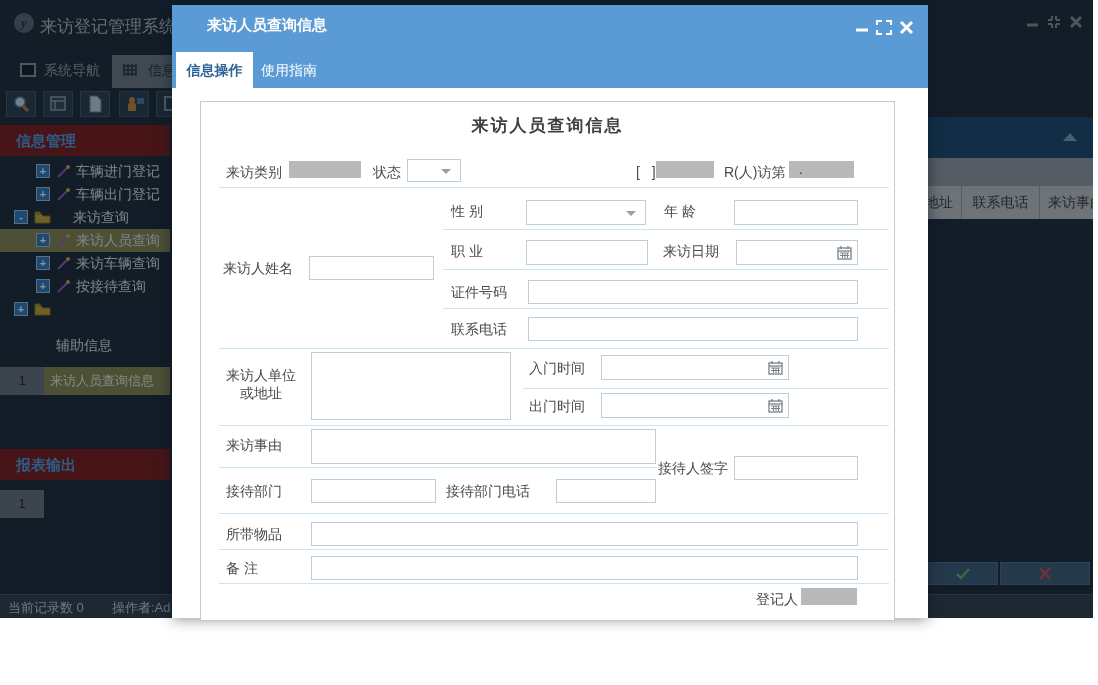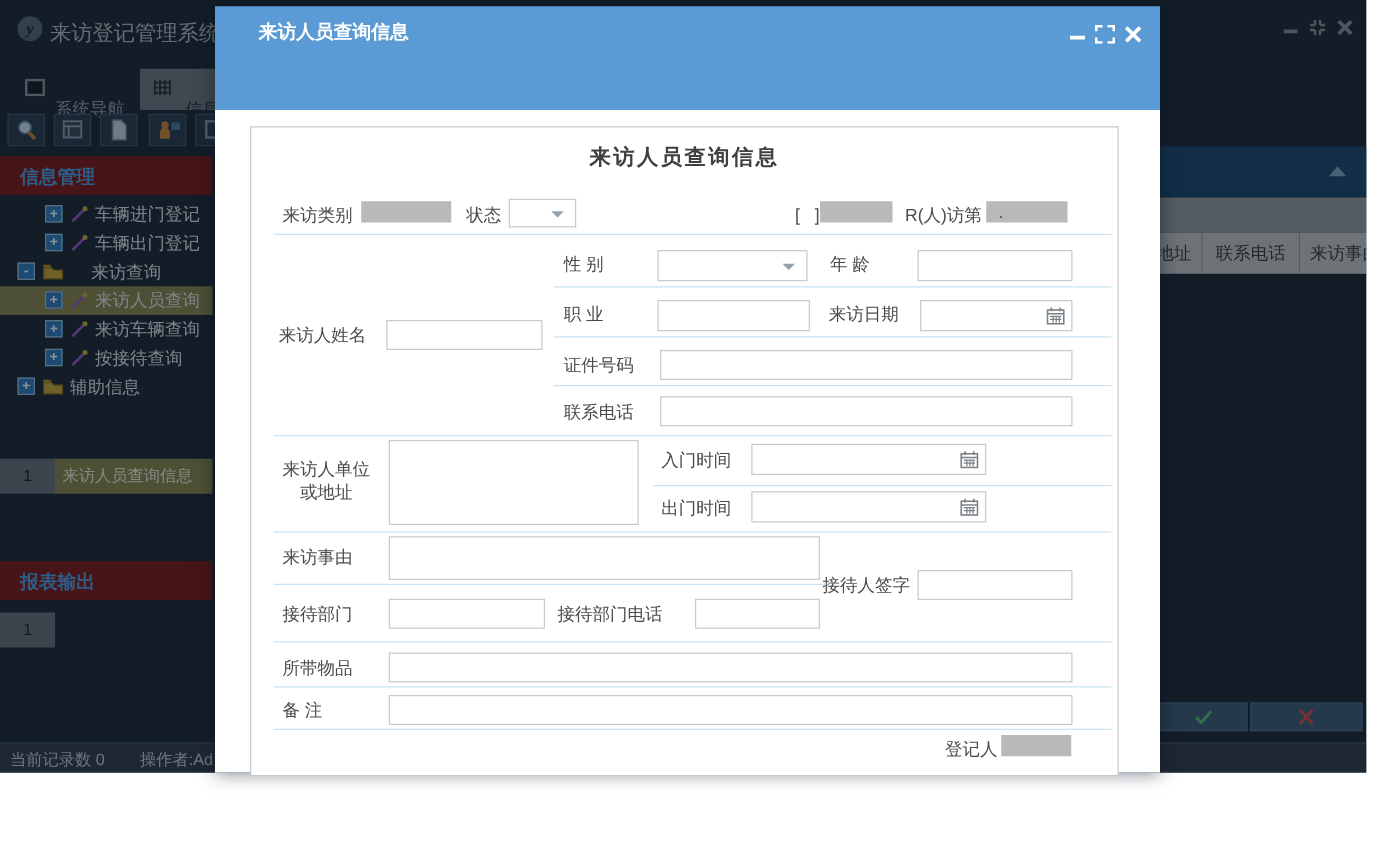--- a/index.html
+++ b/index.html
@@ -8,21 +8,21 @@
   
   .bgwin{position:absolute;left:0;top:0;width:1093px;height:618px;background:#1e2c3a;overflow:hidden;}
   .bg-title{position:absolute;left:40px;top:15px;font-size:17px;color:#b6bec6;white-space:nowrap;}
   .logo{position:absolute;left:14px;top:13px;width:20px;height:20px;border-radius:50%;
         background:#5a6a78;color:#242a31;font:bold italic 13px "Liberation Serif",serif;
         text-align:center;line-height:20px;}
   .winctl{position:absolute;top:14px;width:16px;height:16px;color:#9aa3ad;}
   .bgtab{position:absolute;top:55px;height:33px;font-size:14px;}
   .bgtab1{left:8px;width:102px;color:#9aa4ae;}
   .bgtab2{left:112px;width:70px;background:#727c88;color:#252f3a;}
-  .tablabel{position:absolute;left:36px;top:7px;white-space:nowrap;margin-top:17px;}
+  .tablabel{position:absolute;left:36px;top:7px;white-space:nowrap;}
   .toolbtn{position:absolute;top:91px;width:30px;height:26px;background:#2c4054;
            border:1px solid #41566c;box-sizing:border-box;}
   .sechdr{position:absolute;left:0;width:170px;height:31px;background:#7f1d1d;}
   .sechdr span{position:absolute;left:16px;top:7px;font-size:15px;font-weight:bold;color:#4f9fe8;}
   .trow{position:absolute;left:0;width:170px;height:23px;font-size:14px;color:#e2e8ee;}
   .trow .tlabel{position:absolute;top:3px;white-space:nowrap;}
   .trow.sel{background:#8a8a52;}
   .plusbox{position:absolute;top:4px;width:14px;height:14px;background:#2f7fc4;border:1px solid #9fc3e0;
            box-sizing:border-box;color:#fff;font:bold 11px "Liberation Sans",sans-serif;
            text-align:center;line-height:12px;}
@@ -218,21 +218,21 @@
       </span>
       <span class="tlabel" style="left:76px;">按接待查询</span>
     </div>
     <div class="trow" style="top:298px;">
       <span class="plusbox" style="left:14px;">+</span>
       <span style="position:absolute;left:34px;top:4px;">
         <svg width="17" height="14">
             <path d="M1 4 h6 l2 2 h7 v7 h-15 z M1 4 v-2 h5 l1 2" fill="#c9a83a" stroke="#8a7420" stroke-width="1"></path>
           </svg>
       </span>
-      <span class="tlabel" style="left:56px;">辅助信息</span>
+      <span class="tlabel" style="left:56px;margin-top:36px;">辅助信息</span>
     </div>
 
     <div class="listitem" style="top:367px;">
       <span class="listnum">1</span>
       <span class="listlabel">来访人员查询信息</span>
     </div>
 
     <div class="sechdr" style="top:449px;">
       <span>报表输出</span>
     </div>
@@ -284,20 +284,24 @@
       <svg width="16" height="15" stroke="#fff" stroke-width="2" fill="none">
         <path d="M1 5 v-4 h5 M10 1 h5 v4 M15 10 v4 h-5 M6 14 h-5 v-4"></path>
       </svg>
     </div>
     <div class="m-ctl" style="left:727px;">
       <svg width="15" height="15" stroke="#fff" stroke-width="3">
           <path d="M2 2 L13 13 M13 2 L2 13"></path>
         </svg>
     </div>
 
+    <div class="m-tabs">
+      <div class="m-tab active">信息操作</div>
+      <div class="m-tab idle">使用指南</div>
+    </div>
 
     <div class="m-content">
       <div class="panel">
 
         <div class="fh">来访人员查询信息</div>
 
         <span class="lbl" style="left:25px;top:62px;">来访类别</span>
         <span class="redact" style="left:88px;top:59px;width:72px;"></span>
         <span class="lbl" style="left:172px;top:62px;">状态</span>
         <div class="selbox" style="left:206px;top:57px;width:54px;height:23px;">

